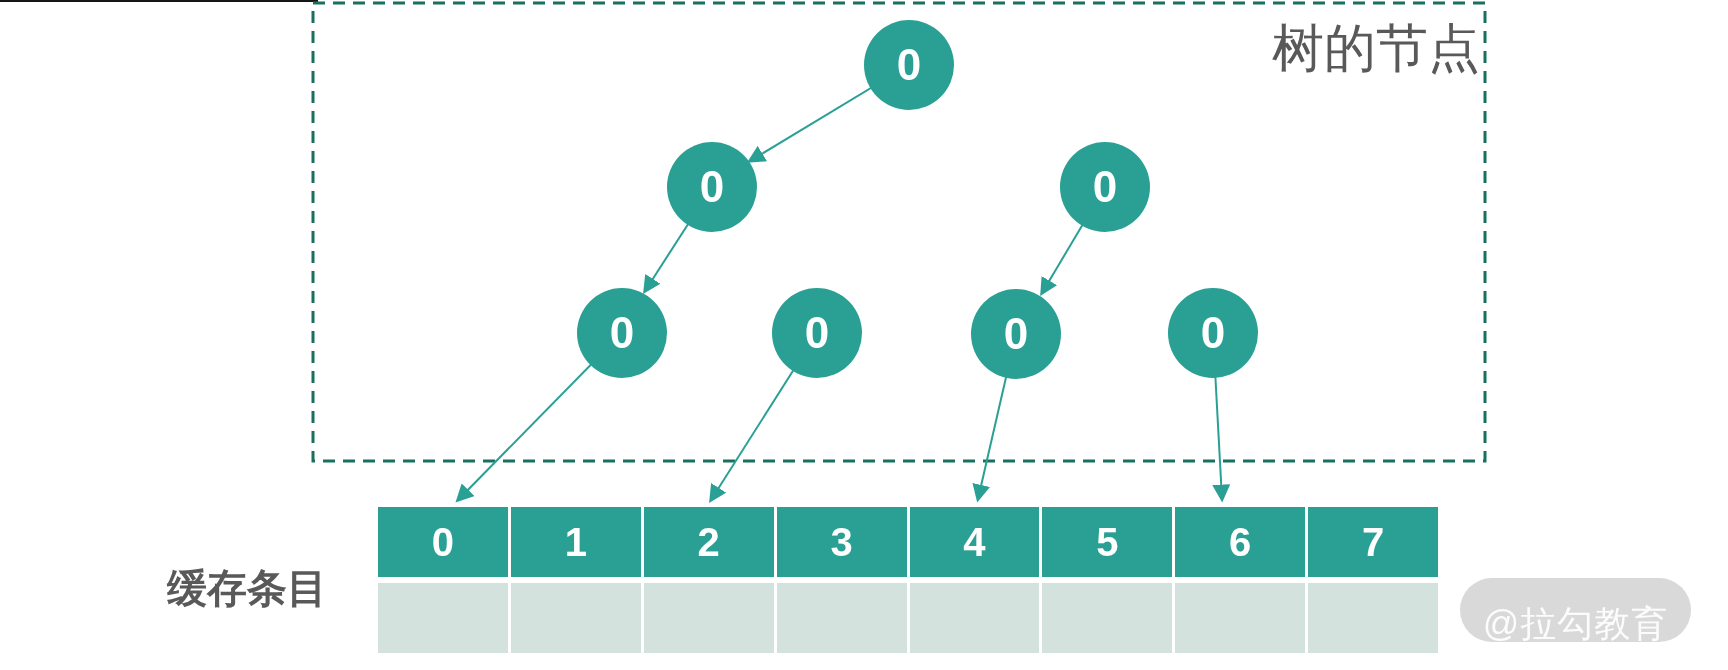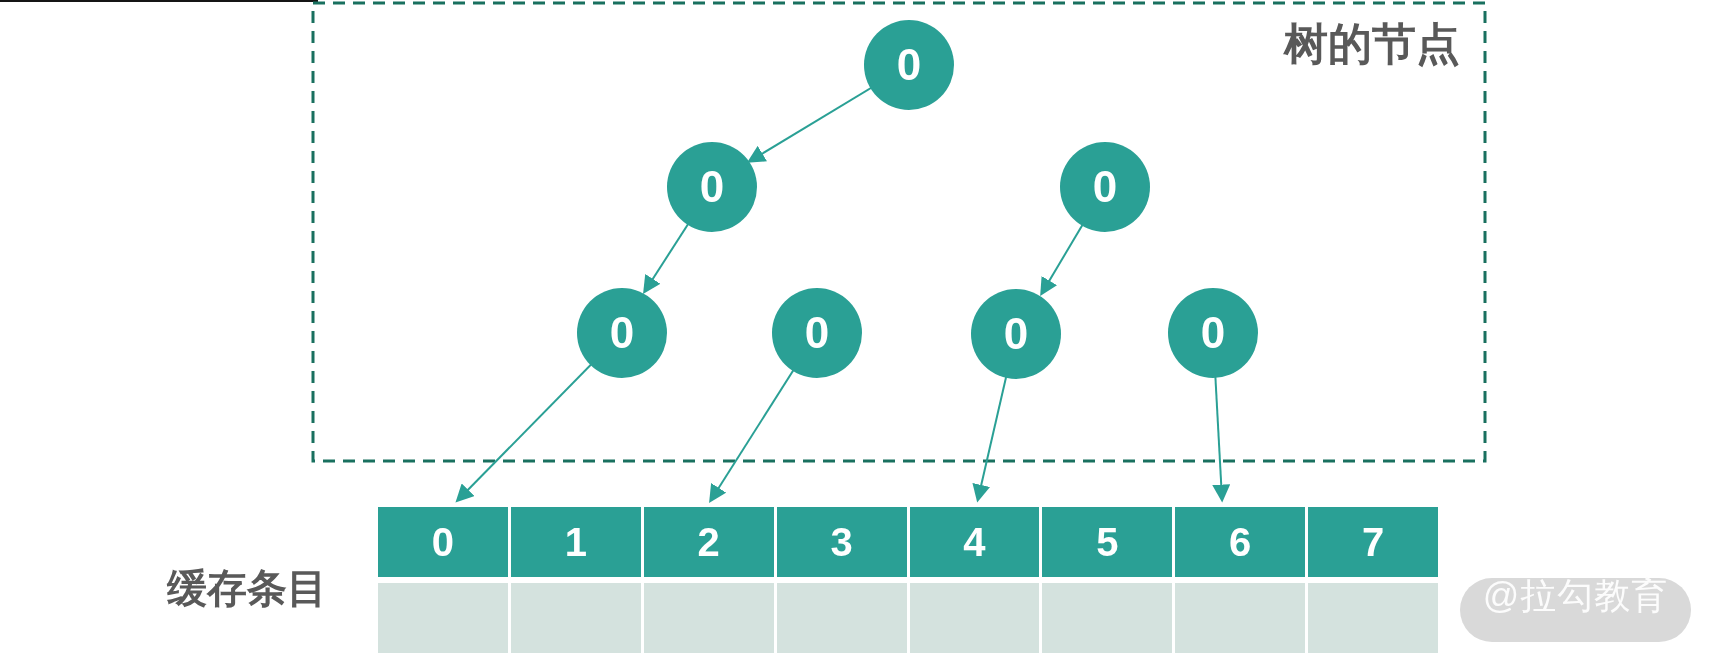--- a/index.html
+++ b/index.html
@@ -18,23 +18,23 @@
     background: var(--top-line, #151515);
   }
   #diagram-svg {
     position: absolute;
     left: 0; top: 0;
     width: 1728px; height: 670px;
   }
   .region-label {
     position: absolute;
     top: 22px;
-    right: 268px;
-    font-size: 44px;
-    font-weight: 700;
+    right: 248px;
+    font-size: 52px;
+    font-weight: 400;
     color: var(--label-gray, #595959);
     line-height: 1;
     white-space: nowrap;
   }
   .node {
     position: absolute;
     border-radius: 50%;
     background: var(--teal, #2aa095);
     color: var(--node-text, #ffffff);
     display: flex;
@@ -79,21 +79,21 @@
   }
   .watermark {
     position: absolute;
     left: 1460px;
     top: 578px;
     width: 231px;
     height: 64px;
     border-radius: 32px;
     background: var(--wm-bg, #d9d9d9);
     display: flex;
-    align-items: flex-start;
+    align-items: flex-end;
     justify-content: center;
   }
   .watermark span {
     color: var(--wm-text, #fcfcfc);
     font-size: 36px;
     font-weight: 400;
     letter-spacing: 1px;
     line-height: 1;
     white-space: nowrap;
   }

